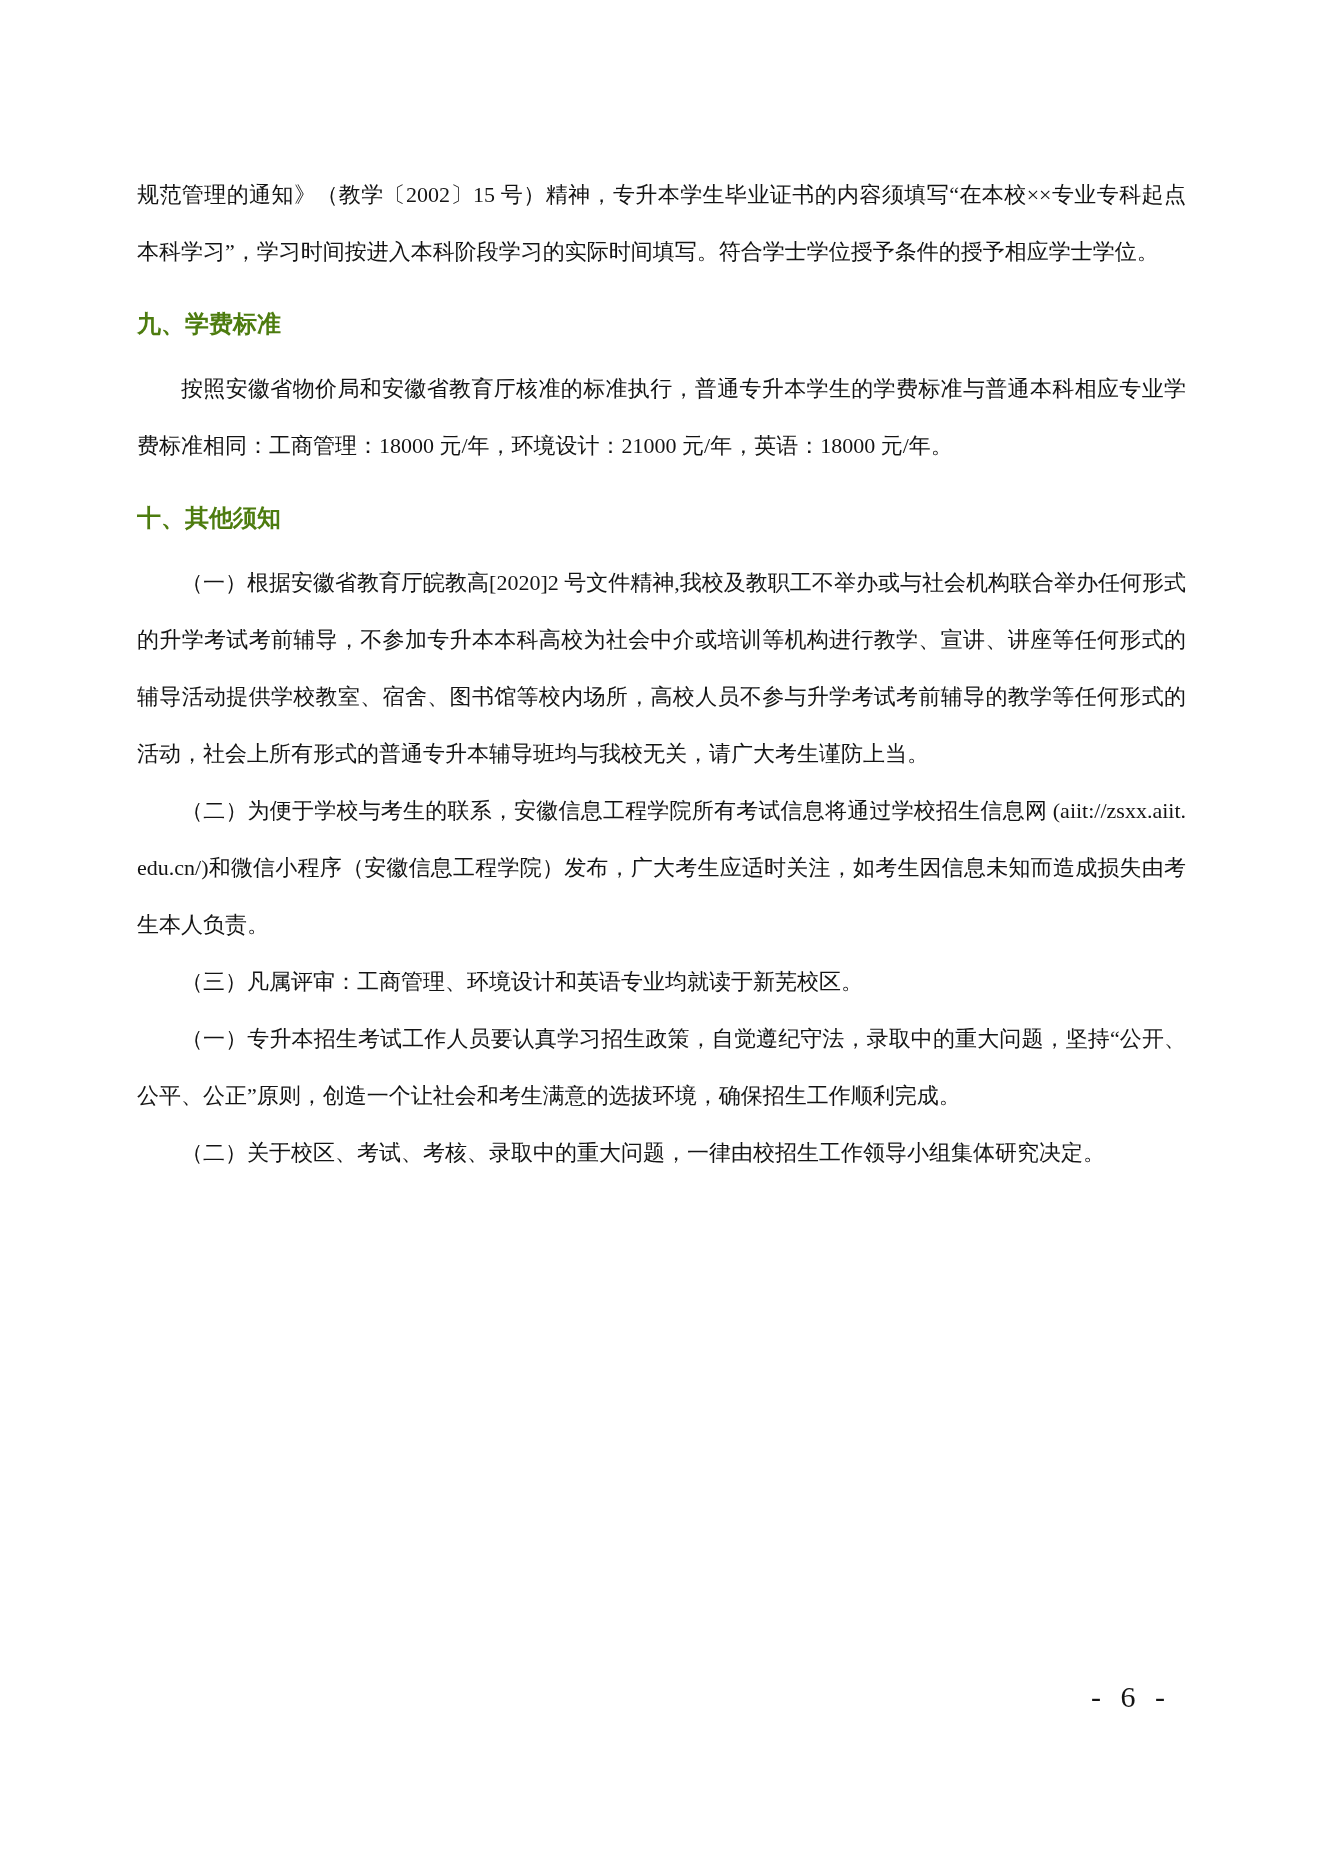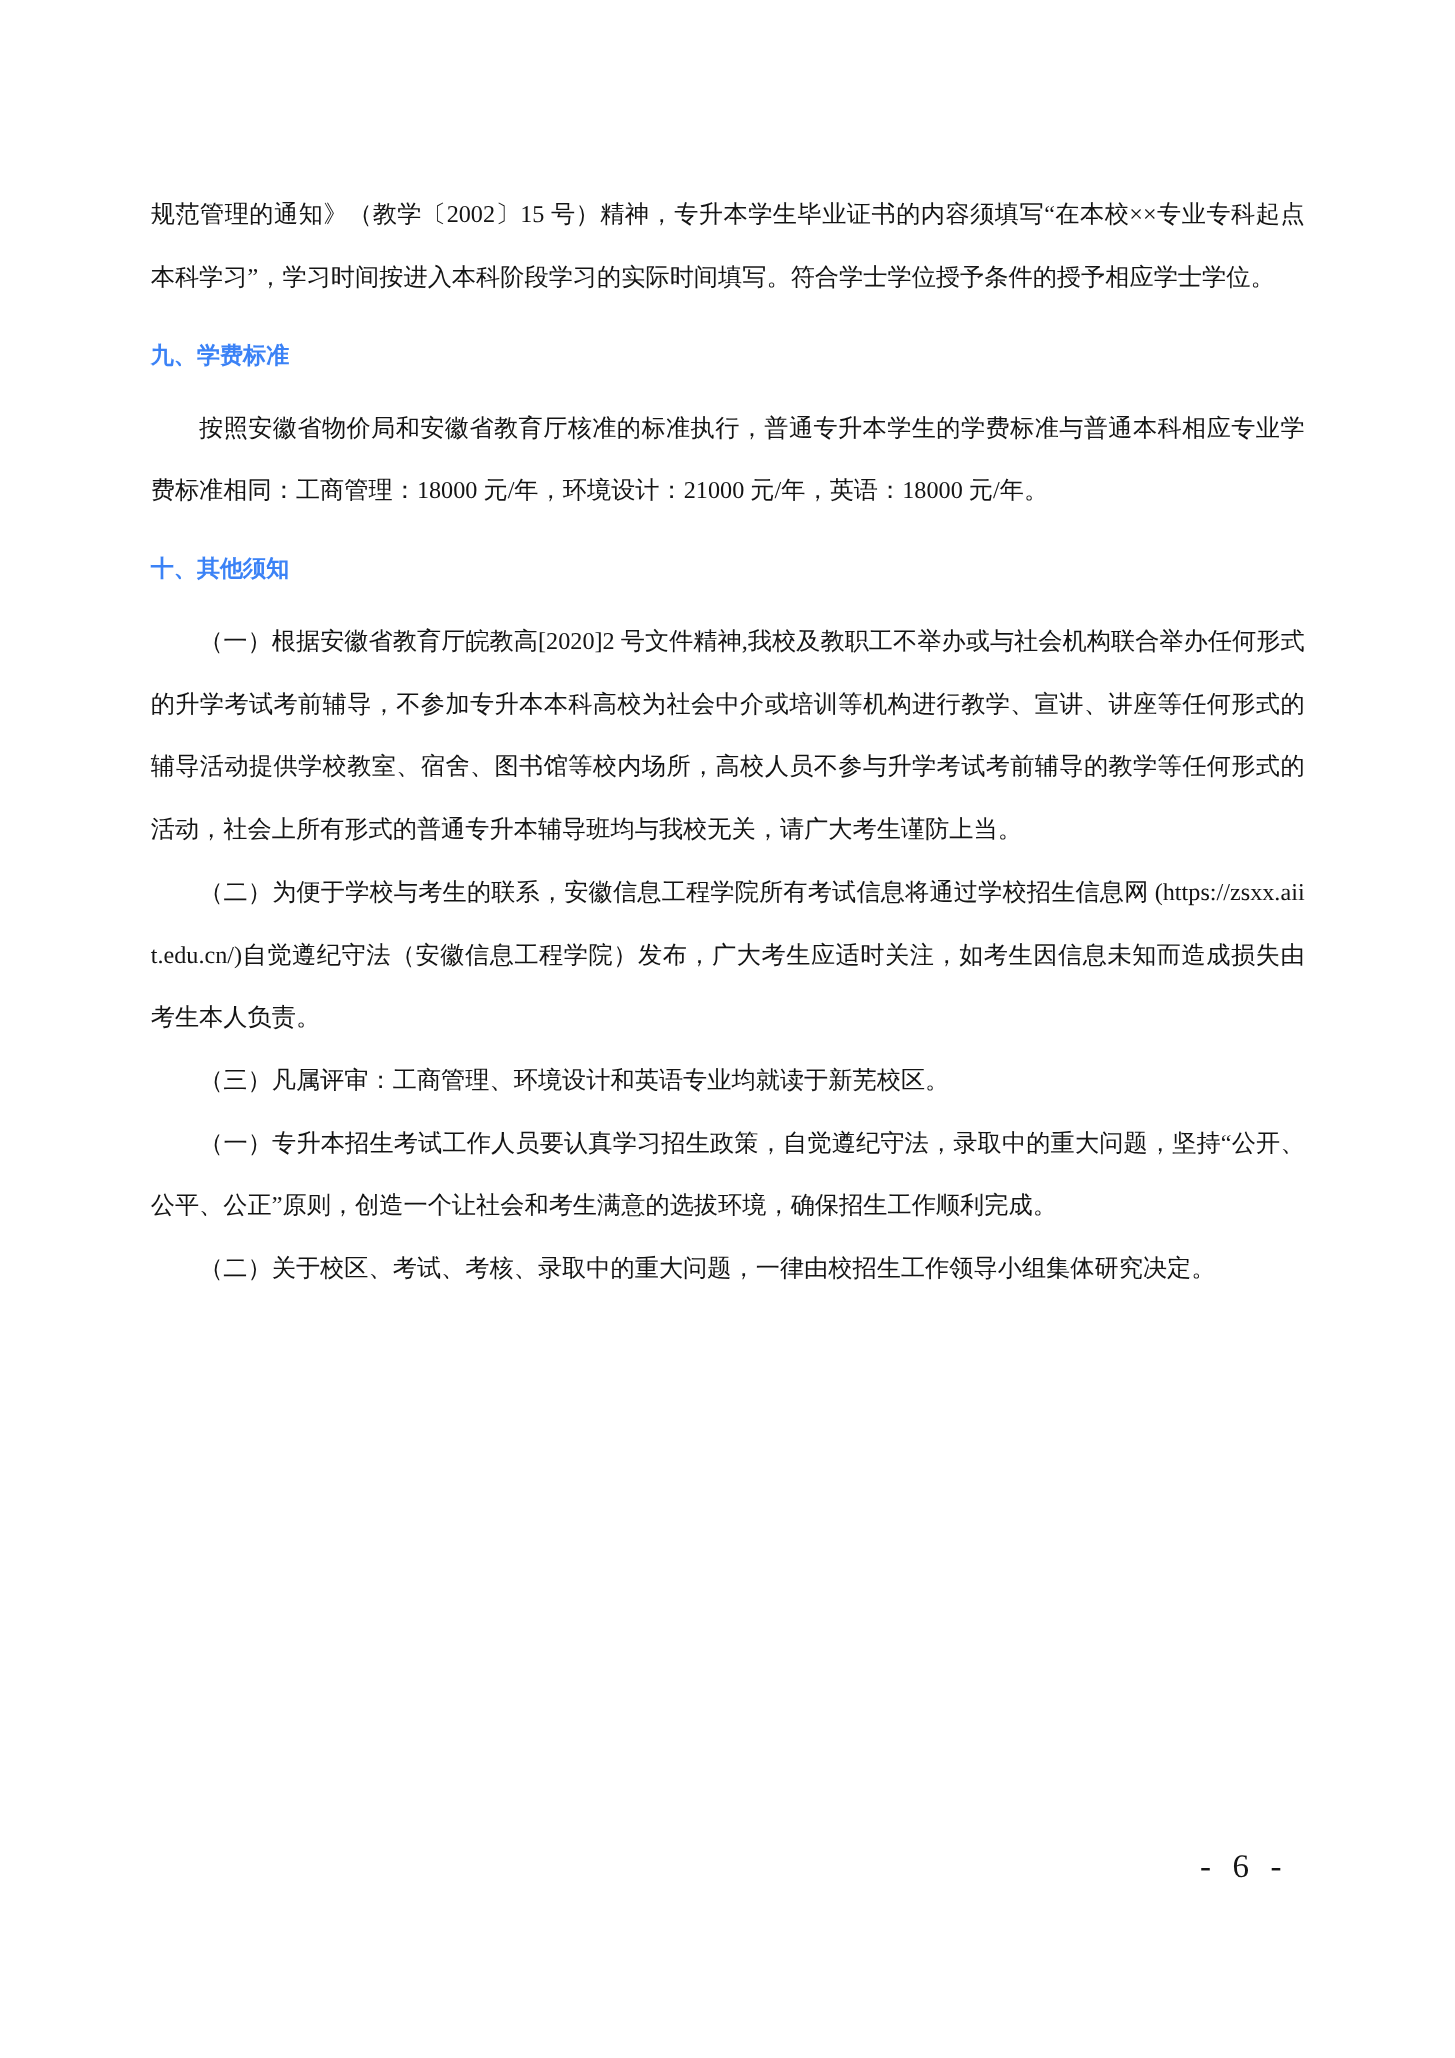--- a/index.html
+++ b/index.html
@@ -21,26 +21,26 @@
   }
   p.body-para {
     font-size: 22px;
     line-height: 57px;
     text-align: justify;
     margin: 0;
     word-break: break-all;
   }
   p.first-indent { text-indent: 2em; }
   h2.section-heading {
-    font-size: 21px;
+    font-size: 24px;
     font-weight: bold;
     line-height: 40px;
     margin: 24px 0 16px 0;
     font-family: "Liberation Sans", "DejaVu Sans", sans-serif;
-    color: #3b82f6;
+    color: #4d7c0f;
   }
   .page-number {
     position: absolute;
     top: 1680px;
     right: 152px;
     font-size: 30px;
     letter-spacing: 6px;
     color: #141414;
     font-family: "Liberation Serif", "DejaVu Serif", serif;
   }
@@ -51,21 +51,21 @@
 <div class="page">
   <div class="content">
 
     <p class="body-para">规范管理的通知》（教学〔2002〕15 号）精神，专升本学生毕业证书的内容须填写“在本校××专业专科起点本科学习”，学习时间按进入本科阶段学习的实际时间填写。符合学士学位授予条件的授予相应学士学位。</p>
 
     <h2 class="section-heading">九、学费标准</h2>
     <p class="body-para first-indent">按照安徽省物价局和安徽省教育厅核准的标准执行，普通专升本学生的学费标准与普通本科相应专业学费标准相同：工商管理：18000 元/年，环境设计：21000 元/年，英语：18000 元/年。</p>
 
     <h2 class="section-heading">十、其他须知</h2>
     <p class="body-para first-indent">（一）根据安徽省教育厅皖教高[2020]2 号文件精神,我校及教职工不举办或与社会机构联合举办任何形式的升学考试考前辅导，不参加专升本本科高校为社会中介或培训等机构进行教学、宣讲、讲座等任何形式的辅导活动提供学校教室、宿舍、图书馆等校内场所，高校人员不参与升学考试考前辅导的教学等任何形式的活动，社会上所有形式的普通专升本辅导班均与我校无关，请广大考生谨防上当。</p>
-    <p class="body-para first-indent">（二）为便于学校与考生的联系，安徽信息工程学院所有考试信息将通过学校招生信息网 (https://zsxx.aiit.edu.cn/)自觉遵纪守法（安徽信息工程学院）发布，广大考生应适时关注，如考生因信息未知而造成损失由考生本人负责。</p>
+    <p class="body-para first-indent">（二）为便于学校与考生的联系，安徽信息工程学院所有考试信息将通过学校招生信息网 (aiit://zsxx.aiit.edu.cn/)和微信小程序（安徽信息工程学院）发布，广大考生应适时关注，如考生因信息未知而造成损失由考生本人负责。</p>
     <p class="body-para first-indent">（三）凡属评审：工商管理、环境设计和英语专业均就读于新芜校区。</p>
 
     <p class="body-para first-indent">（一）专升本招生考试工作人员要认真学习招生政策，自觉遵纪守法，录取中的重大问题，坚持“公开、公平、公正”原则，创造一个让社会和考生满意的选拔环境，确保招生工作顺利完成。</p>
     <p class="body-para first-indent">（二）关于校区、考试、考核、录取中的重大问题，一律由校招生工作领导小组集体研究决定。</p>
 
   </div>
 
   <div class="page-number">- 6 -</div>
 </div>
 

